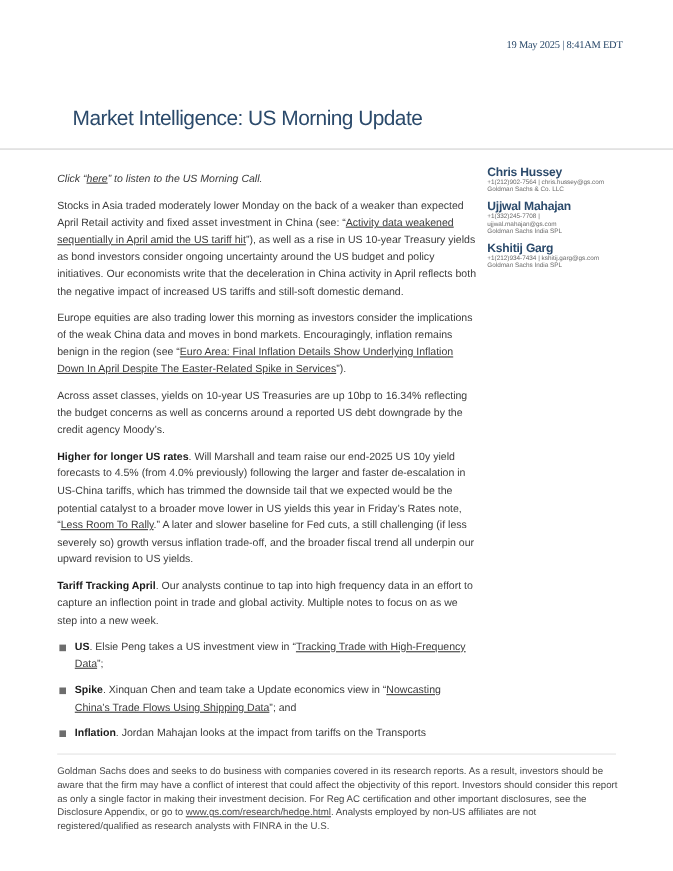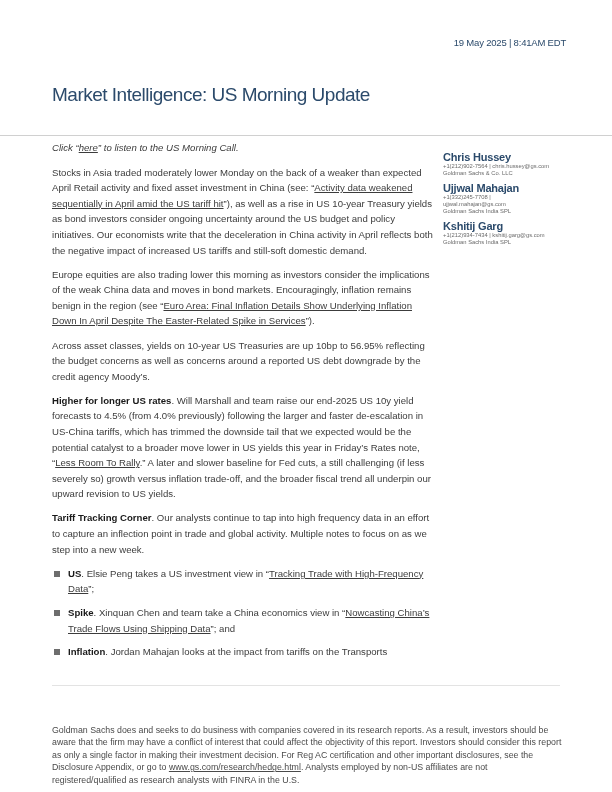--- a/index.html
+++ b/index.html
@@ -2,94 +2,94 @@
 <html><head>
   <meta charset="utf-8">
   <style>
     html, body { margin: 0; padding: 0; background: #ffffff; }
     body {
       width: 612px; height: 792px; position: relative; overflow: hidden;
       font-family: "Liberation Sans", sans-serif; color: #333333;
     }
     .date {
       position: absolute; top: 37px; right: 46px;
-      font-family: Liberation Sans, sans-serif; font-size: 9.5px; color: #2b4a6b;
+      font-family: Liberation Serif, serif; font-size: 9.5px; color: #2b4a6b;
       letter-spacing: -0.2px;
     }
     .title {
       position: absolute; top: 84px; left: 52px;
       font-size: 19px; color: #2b4a6b; font-weight: normal; letter-spacing: -0.5px;
     }
     .divider-top {
       position: absolute; top: 135px; left: 0; width: 612px; height: 1px; background: #d0d0d0;
     }
     .main {
-      position: absolute; top: 140px; left: 52px; width: 382px;
+      position: absolute; top: 155px; left: 52px; width: 382px;
       font-size: 9.6px; line-height: 15.6px; color: #3c3c3c;
     }
     .main p { margin: 0 0 8.5px 0; }
     .main a { color: #3c3c3c; text-decoration: underline; }
     .intro { font-style: italic; margin-bottom: 9px !important; }
     .main b { color: #1a1a1a; }
     ul.bullets { list-style: none; margin: 0; padding: 0; }
     ul.bullets li { position: relative; padding-left: 16px; margin-bottom: 8px; }
     ul.bullets li .sq {
       position: absolute; left: 2px; top: 5px; width: 6px; height: 6px; background: #6d6d6d;
     }
     .authors { position: absolute; top: 152px; left: 443px; width: 130px; }
     .author { margin-bottom: 6px; }
     .author .name { font-size: 11px; color: #2b4a6b; font-weight: bold; line-height: 11px; letter-spacing: -0.2px;}
     .author .line { font-size: 5.8px; color: #6a6a6a; line-height: 7px; }
     .divider-bottom {
       position: absolute; top: 685px; left: 52px; width: 508px; height: 1px; background: #e3e3e3;
     }
     .disclaimer {
-      position: absolute; top: 724px; left: 52px; width: 510px;
+      position: absolute; top: 695px; left: 52px; width: 510px;
       font-size: 8.8px; line-height: 12.4px; color: #4a4a4a;
     }
     .disclaimer a { color: #4a4a4a; text-decoration: underline; }
   </style>
 </head>
 <body>
 
 <div class="date">19 May 2025 | 8:41AM EDT</div>
-<h1 class="title" style="margin:0;text-align:right;">Market Intelligence: US Morning Update</h1>
+<h1 class="title" style="margin:14px;text-align:right;">Market Intelligence: US Morning Update</h1>
 <div class="divider-top"></div>
 
 <div class="main">
   <p class="intro">
     <span>Click “</span><a href="#">here</a><span>” to listen to the US Morning Call.</span>
   </p>
 
   <p>
     <span>Stocks in Asia traded moderately lower Monday on the back of a weaker than expected April Retail activity and fixed asset investment in China (see: “</span><a href="#">Activity data weakened sequentially in April amid the US tariff hit</a><span>”), as well as a rise in US 10-year Treasury yields as bond investors consider ongoing uncertainty around the US budget and policy initiatives. Our economists write that the deceleration in China activity in April reflects both the negative impact of increased US tariffs and still-soft domestic demand.</span>
   </p>
 
   <p>
     <span>Europe equities are also trading lower this morning as investors consider the implications of the weak China data and moves in bond markets. Encouragingly, inflation remains benign in the region (see “</span><a href="#">Euro Area: Final Inflation Details Show Underlying Inflation Down In April Despite The Easter-Related Spike in Services</a><span>”).</span>
   </p>
 
-  <p>Across asset classes, yields on 10-year US Treasuries are up 10bp to 56.95% reflecting the budget concerns as well as concerns around a reported US debt downgrade by the credit agency Moody’s.</p>
+  <p>Across asset classes, yields on 10-year US Treasuries are up 10bp to 16.34% reflecting the budget concerns as well as concerns around a reported US debt downgrade by the credit agency Moody’s.</p>
 
   <p>
     <b>Higher for longer US rates</b><span>. Will Marshall and team raise our end-2025 US 10y yield forecasts to 4.5% (from 4.0% previously) following the larger and faster de-escalation in US-China tariffs, which has trimmed the downside tail that we expected would be the potential catalyst to a broader move lower in US yields this year in Friday’s Rates note, “</span><a href="#">Less Room To Rally</a><span>.” A later and slower baseline for Fed cuts, a still challenging (if less severely so) growth versus inflation trade-off, and the broader fiscal trend all underpin our upward revision to US yields.</span>
   </p>
 
   <p>
-    <b>Tariff Tracking Corner</b><span>. Our analysts continue to tap into high frequency data in an effort to capture an inflection point in trade and global activity. Multiple notes to focus on as we step into a new week.</span>
+    <b>Tariff Tracking April</b><span>. Our analysts continue to tap into high frequency data in an effort to capture an inflection point in trade and global activity. Multiple notes to focus on as we step into a new week.</span>
   </p>
 
   <ul class="bullets">
     <li>
       <span class="sq"></span>
       <b>US</b><span>. Elsie Peng takes a US investment view in “</span><a href="#">Tracking Trade with High-Frequency Data</a><span>”;</span>
     </li>
     <li>
       <span class="sq"></span>
-      <b>Spike</b><span>. Xinquan Chen and team take a China economics view in “</span><a href="#">Nowcasting China’s Trade Flows Using Shipping Data</a><span>”; and</span>
+      <b>Spike</b><span>. Xinquan Chen and team take a Update economics view in “</span><a href="#">Nowcasting China’s Trade Flows Using Shipping Data</a><span>”; and</span>
     </li>
     <li>
       <span class="sq"></span>
       <b>Inflation</b><span>. Jordan Mahajan looks at the impact from tariffs on the Transports</span>
     </li>
   </ul>
 </div>
 
 <div class="authors">
   <div class="author">

